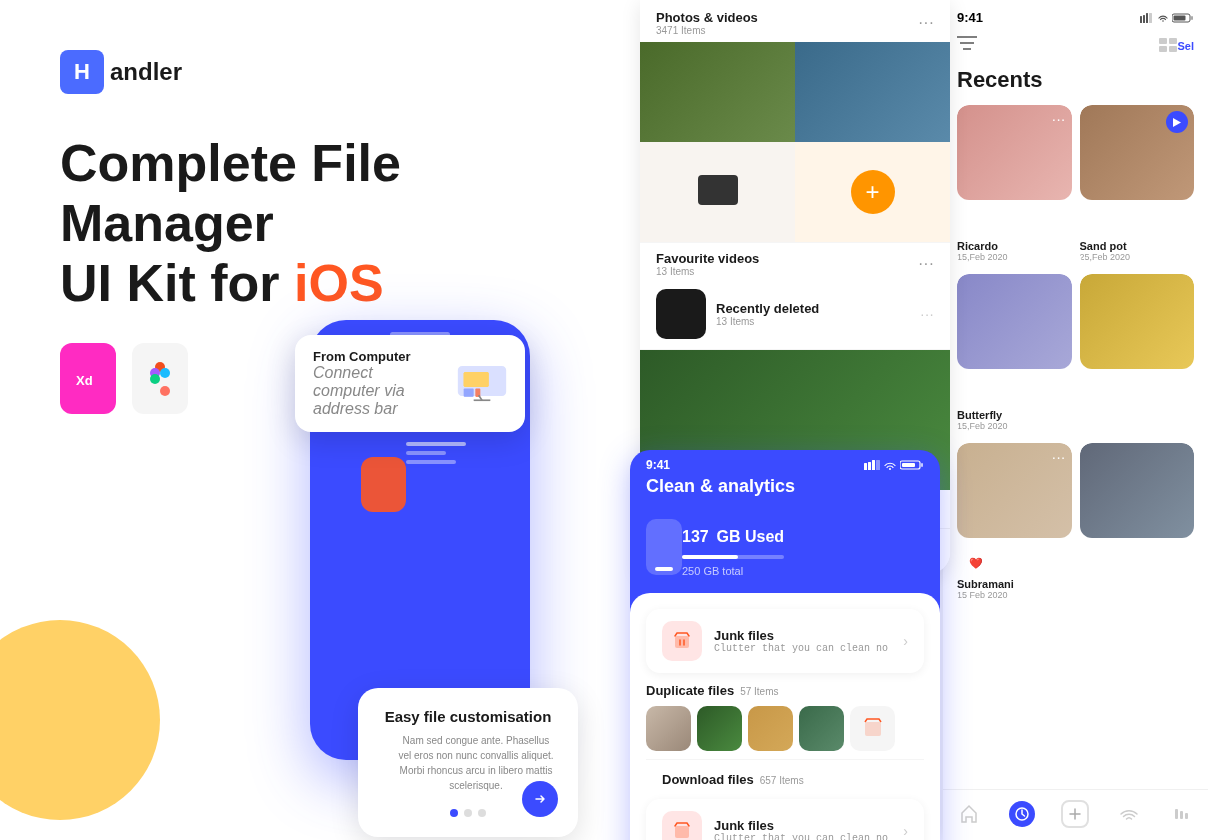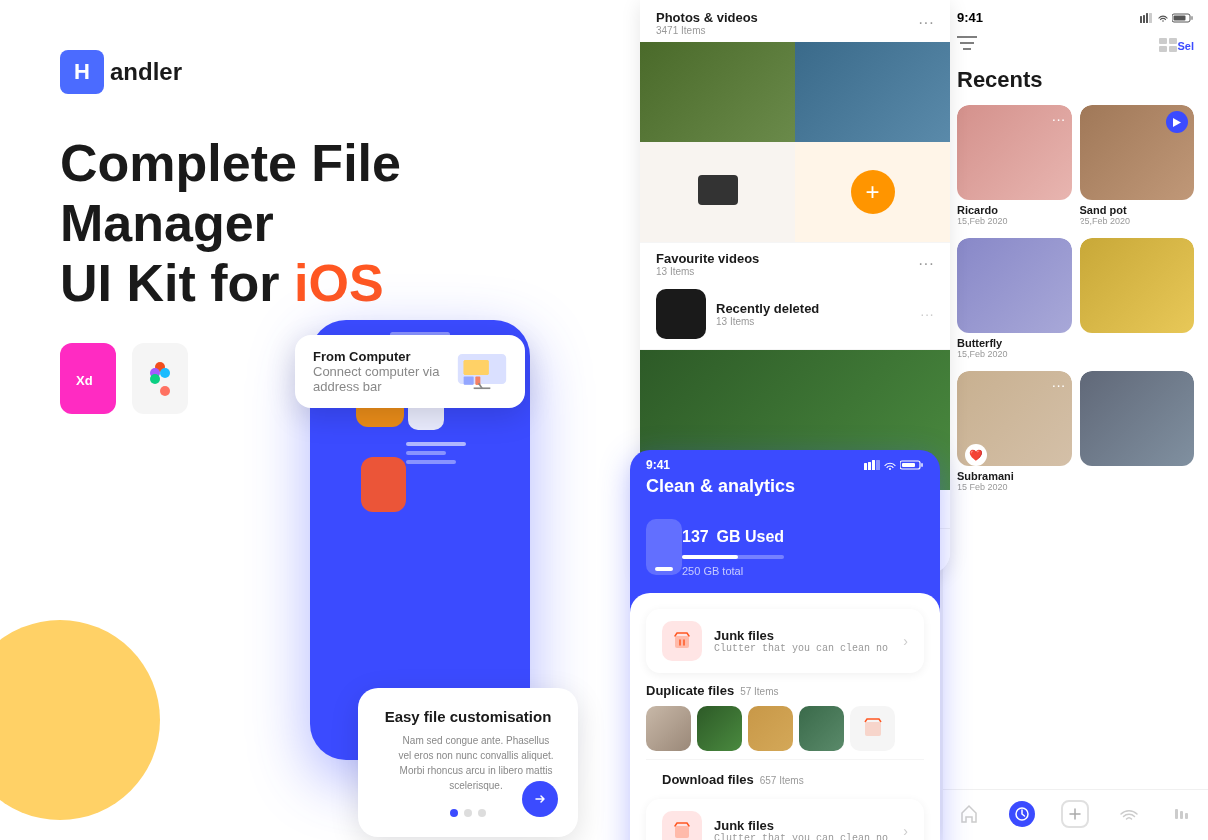--- a/index.html
+++ b/index.html
@@ -97,22 +97,23 @@
       box-shadow: 0 8px 30px rgba(0,0,0,0.15);
       width: 230px;
       z-index: 10;
     }
     .from-computer-text h4 {
       font-size: 13px;
       font-weight: 700;
       color: #1a1a1a;
     }
     .from-computer-text p {
-      font-size: 13px;
+      font-size: 16px;
       color: #888;
+      font-style: italic;
     }
     .monitor-icon {
       width: 50px;
       height: 40px;
       flex-shrink: 0;
     }
 
     
     .easy-file-card {
       position: absolute;
@@ -376,20 +377,21 @@
       background: #ddd;
       border-radius: 12px;
     }
     .recent-meta {
       padding: 4px 0;
     }
     .recent-name {
       font-size: 11px;
       font-weight: 600;
       color: #1a1a1a;
+      margin-top: 36px;
     }
     .recent-date {
       font-size: 9px;
       color: #999;
     }
     .play-badge {
       position: absolute;
       top: 6px;
       right: 6px;
       width: 22px;

